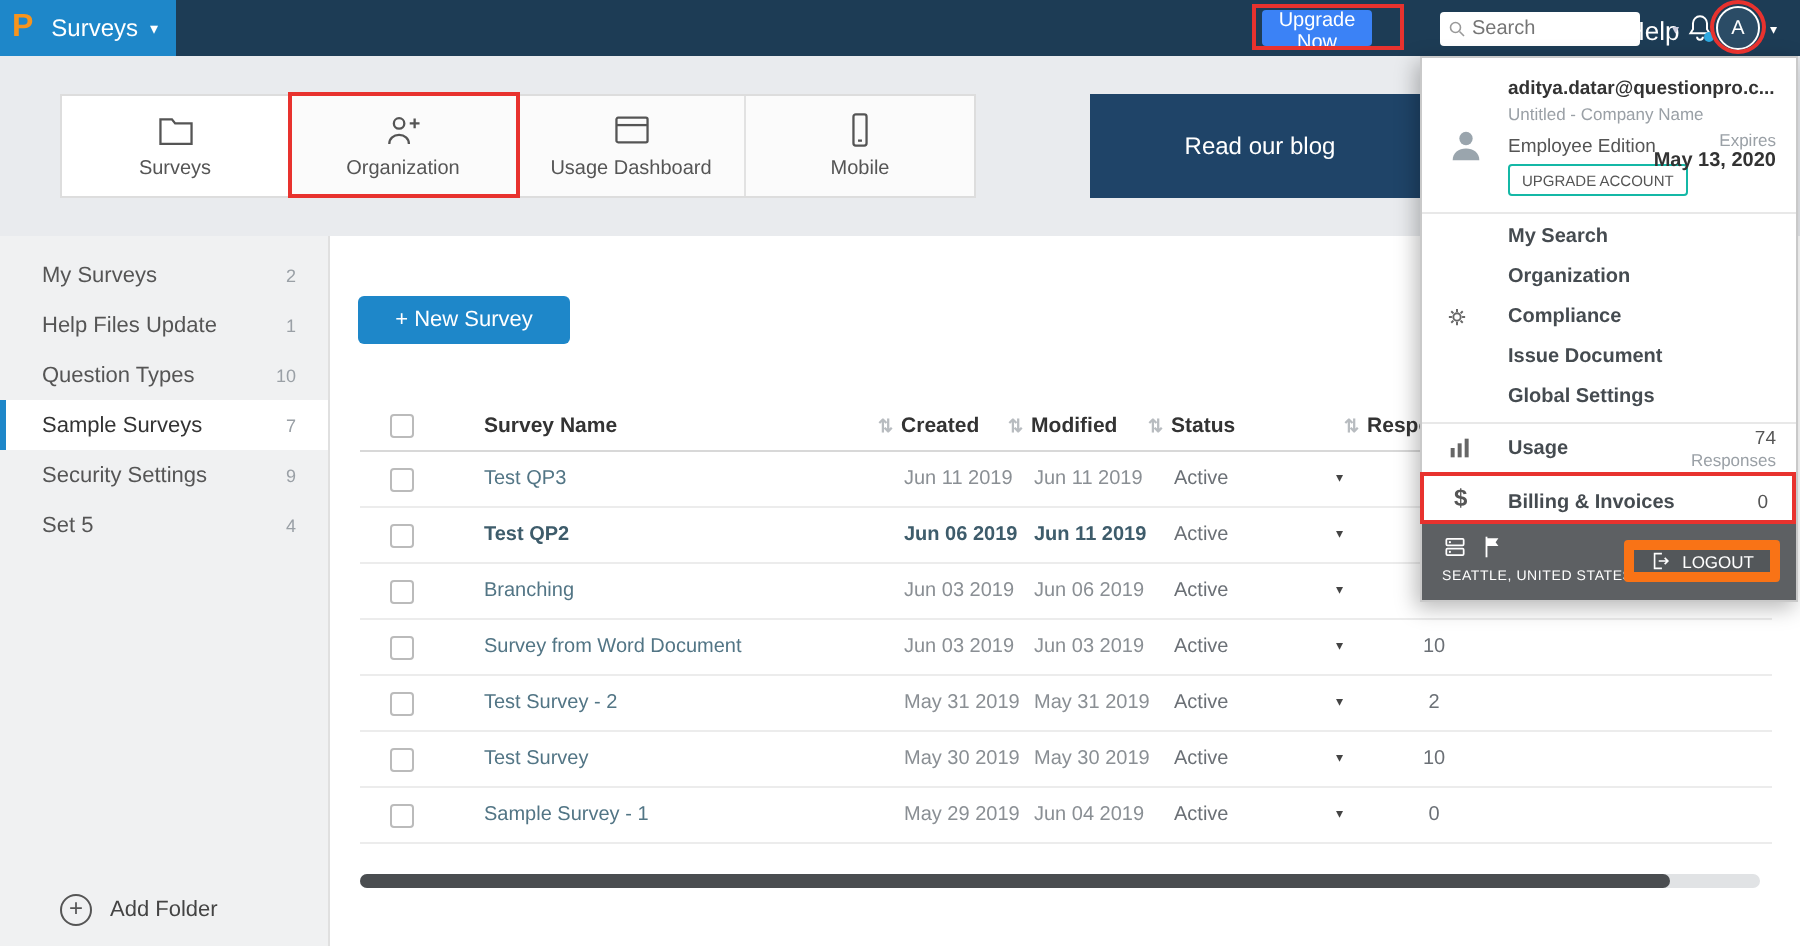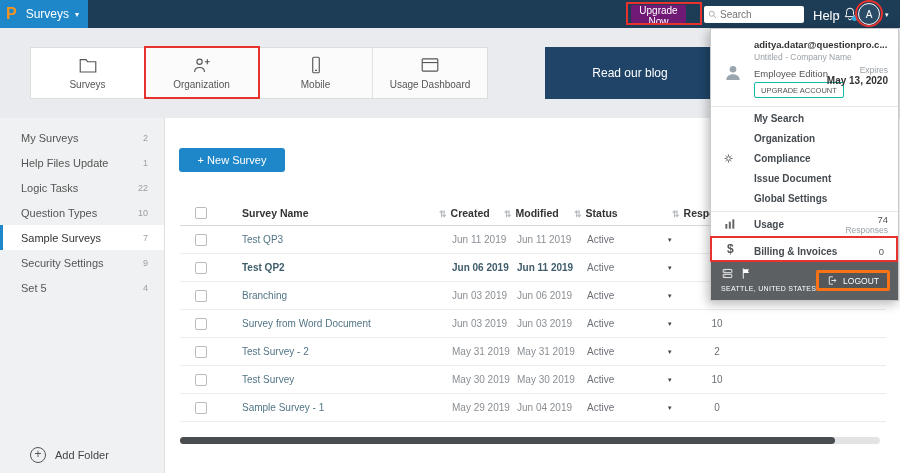--- a/index.html
+++ b/index.html
@@ -10,22 +10,22 @@
     background:#e9ebee; color:#333;
   }
   svg { display:block; }
 
   
   .topbar { position:absolute; left:0; top:0; width:900px; height:28px; background:#1d3c55; z-index:10; }
   .logo-block { position:absolute; left:0; top:0; width:88px; height:28px; background:#1e87c9; display:flex; align-items:center; cursor:pointer; }
   .logo-p { color:#f7941d; font-weight:bold; font-size:16px; margin-left:6px; }
   .product-label { color:#fff; font-size:12px; margin-left:9px; }
   .caret { color:#fff; font-size:8px; margin-left:6px; }
-  .upgrade-btn { position:absolute; left:631px; top:5px; width:55px; height:18px; background:#701a75; border:none; border-radius:2px; color:#fff; font-size:10px; font-family:inherit; cursor:pointer; }
-  .searchbox { position:absolute; left:704px; top:6px; width:100px; height:17px; background:#fff; border-radius:2px; display:flex; align-items:center; padding:0 4px; }
+  .upgrade-btn { position:absolute; left:631px; top:5px; width:55px; height:18px; background:#3b82f6; border:none; border-radius:2px; color:#fff; font-size:10px; font-family:inherit; cursor:pointer; }
+  .searchbox { position:absolute; left:720px; top:6px; width:100px; height:17px; background:#fff; border-radius:2px; display:flex; align-items:center; padding:0 4px; }
   .searchbox input { border:none; outline:none; width:80px; font-size:10px; font-family:inherit; color:#444; margin-left:3px; }
   .help-label { position:absolute; left:813px; top:8px; color:#fff; font-size:13px; cursor:pointer; }
   .help-caret { position:absolute; left:836px; top:11px; color:#ccd; font-size:7px; }
   .bell-wrap { position:absolute; left:843px; top:6px; cursor:pointer; }
   .bell-dot { position:absolute; left:9px; top:10px; width:5px; height:5px; border-radius:50%; background:#2ea8e0; }
   .avatar { position:absolute; left:858px; top:3px; width:22px; height:22px; border-radius:50%; background:#2b4c66; border:1px solid #fff; color:#fff; font-size:10px; display:flex; align-items:center; justify-content:center; cursor:pointer; }
   .avatar-caret { position:absolute; left:885px; top:11px; color:#fff; font-size:7px; }
 
   
   .tabstrip { position:absolute; left:30px; top:47px; height:52px; display:flex; z-index:5; border:1px solid #ddd; background:#fff; }
@@ -87,21 +87,21 @@
   .up-usage-label { position:absolute; left:43px; top:190px; font-size:10px; font-weight:bold; color:#454b50; cursor:pointer; }
   .up-usage-value { position:absolute; right:10px; top:185px; font-size:9.5px; color:#555; text-align:center; }
   .up-usage-unit { position:absolute; right:10px; top:196px; font-size:8.5px; color:#9aa0a6; text-align:right; }
   .up-dollar { position:absolute; left:16px; top:213px; font-size:12px; font-weight:bold; color:#555; }
   .up-billing-label { position:absolute; left:43px; top:217px; font-size:10px; font-weight:bold; color:#454b50; cursor:pointer; }
   .up-billing-value { position:absolute; right:14px; top:217px; font-size:9.5px; color:#555; }
   .up-footer { position:absolute; left:0; bottom:0; width:100%; height:39px; background:#5d6063; }
   .uf-server { position:absolute; left:10px; top:6px; }
   .uf-flag { position:absolute; left:29px; top:6px; }
   .uf-location { position:absolute; left:10px; top:24px; font-size:7px; color:#fff; letter-spacing:.3px; }
-  .uf-logout { position:absolute; right:8px; top:9px; height:21px; padding:0 8px; background:#53575a; border:3px solid #f97316; border-radius:2px; color:#fff; font-size:8.5px; font-family:inherit; display:flex; align-items:center; gap:5px; cursor:pointer; }
+  .uf-logout { position:absolute; right:8px; top:9px; height:21px; padding:0 8px; background:#53575a; border:5px solid #f97316; border-radius:2px; color:#fff; font-size:8.5px; font-family:inherit; display:flex; align-items:center; gap:5px; cursor:pointer; }
 
   
   .ann { position:absolute; border:2px solid #e8322e; z-index:100; pointer-events:none; }
   .ann-upgrade { left:626px; top:2px; width:76px; height:23px; }
   .ann-avatar { left:855px; top:0px; width:28px; height:27px; border-radius:50%; }
   .ann-org { left:144px; top:46px; width:116px; height:53px; }
   .ann-billing { left:710px; top:236px; width:188px; height:26px; }
 </style>
 </head>
 <body>
@@ -143,48 +143,44 @@
   <div class="tab">
     <svg width="20" height="18" viewBox="0 0 24 22">
       <circle cx="9" cy="7" r="3.2" fill="none" stroke="#555" stroke-width="1.4"></circle>
       <path d="M3 19.5c0-3.5 2.7-5.5 6-5.5s6 2 6 5.5" fill="none" stroke="#555" stroke-width="1.4"></path>
       <path d="M18.5 4v6M15.5 7h6" stroke="#555" stroke-width="1.4"></path>
     </svg>
     <span class="tab-label">Organization</span>
   </div>
   <div class="tab">
     <svg width="20" height="18" viewBox="0 0 24 22">
+      <rect x="2.5" y="3.5" width="19" height="15" rx="1" fill="none" stroke="#555" stroke-width="1.4"></rect>
+      <path d="M2.5 8h19" stroke="#555" stroke-width="1.4"></path>
+    </svg>
+    <span class="tab-label">Usage Dashboard</span>
+  </div>
+  <div class="tab">
+    <svg width="20" height="18" viewBox="0 0 24 22">
       <rect x="8" y="1.5" width="8" height="19" rx="1.4" fill="none" stroke="#555" stroke-width="1.4"></rect>
       <path d="M10.8 17.5h2.4" stroke="#555" stroke-width="1.4"></path>
     </svg>
     <span class="tab-label">Mobile</span>
   </div>
-  <div class="tab">
-    <svg width="20" height="18" viewBox="0 0 24 22">
-      <rect x="2.5" y="3.5" width="19" height="15" rx="1" fill="none" stroke="#555" stroke-width="1.4"></rect>
-      <path d="M2.5 8h19" stroke="#555" stroke-width="1.4"></path>
-    </svg>
-    <span class="tab-label">Usage Dashboard</span>
-  </div>
 </div>
 <div class="blog-banner">Read our blog</div>
 
 <div class="sidebar">
   <div class="side-list">
     <div class="side-item">
       <span>My Surveys</span>
       <span class="side-count">2</span>
     </div>
     <div class="side-item">
       <span>Help Files Update</span>
       <span class="side-count">1</span>
-    </div>
-    <div class="side-item">
-      <span>Logic Tasks</span>
-      <span class="side-count">22</span>
     </div>
     <div class="side-item">
       <span>Question Types</span>
       <span class="side-count">10</span>
     </div>
     <div class="side-item active">
       <span>Sample Surveys</span>
       <span class="side-count">7</span>
     </div>
     <div class="side-item">

